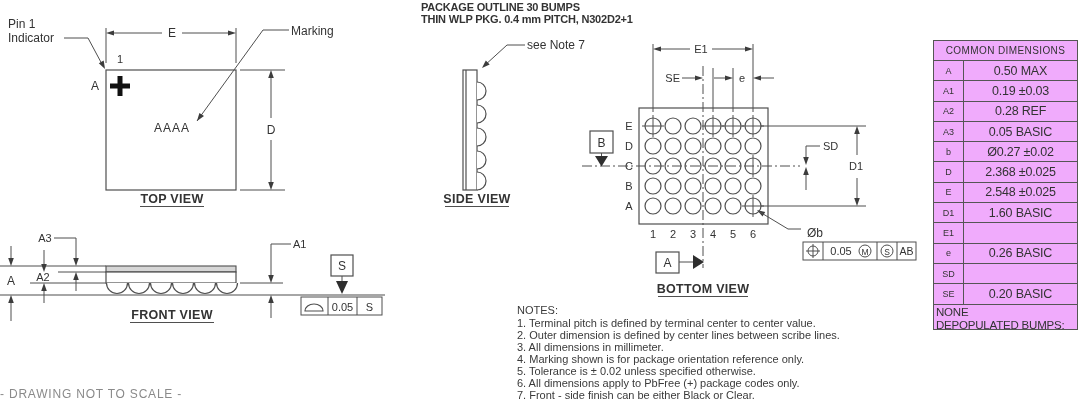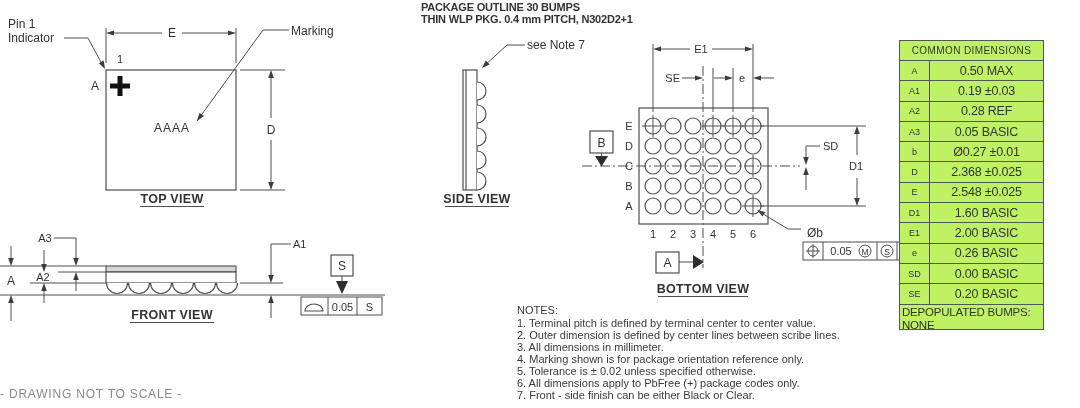--- a/index.html
+++ b/index.html
@@ -13,22 +13,22 @@
   .gray{font-size:12px;fill:#8a8a8a;letter-spacing:.8px;}
   .ln{stroke:#4f4f4f;stroke-width:1.2;fill:none;}
   .dl{stroke:#4f4f4f;stroke-width:1;fill:none;}
   .cl{stroke:#4f4f4f;stroke-width:1;fill:none;stroke-dasharray:10 3 2 3;}
   .ah{fill:#3c3c3c;stroke:none;}
   .bump{fill:#fff;stroke:#4f4f4f;stroke-width:1.2;}
   .dat{fill:#2e2e2e;stroke:none;}
   .mark{fill:#d6d6d6;stroke:#4f4f4f;stroke-width:1.1;}
   .wh{fill:#fff;stroke:#4f4f4f;stroke-width:1.2;}
   
-  .dim-table{position:absolute;left:899px;top:40px;width:145px;height:290px;
-             border:1px solid #555;box-sizing:border-box;background:#bef264;color:#333;}
+  .dim-table{position:absolute;left:933px;top:40px;width:145px;height:290px;
+             border:1px solid #555;box-sizing:border-box;background:#f0abfc;color:#333;}
   .dt-head{height:19px;border-bottom:1px solid #555;display:flex;align-items:center;justify-content:center;
            font-size:10px;letter-spacing:.4px;}
   .dt-row{height:20.3px;display:flex;border-bottom:1px solid #555;box-sizing:border-box;}
   .dt-name{width:29px;border-right:1px solid #555;display:flex;align-items:center;justify-content:center;
            font-size:9px;}
   .dt-val{flex:1;display:flex;align-items:center;justify-content:center;font-size:12.5px;letter-spacing:-.2px;}
   .dt-foot{padding:1px 0 0 2px;font-size:11.5px;line-height:13px;letter-spacing:-.2px;}
 </style>
 </head>
 <body>
@@ -316,48 +316,46 @@
   <div class="dt-row">
         <div class="dt-name">A2</div>
         <div class="dt-val">0.28 REF</div>
       </div>
   <div class="dt-row">
         <div class="dt-name">A3</div>
         <div class="dt-val">0.05 BASIC</div>
       </div>
   <div class="dt-row">
         <div class="dt-name">b</div>
-        <div class="dt-val">Ø0.27 ±0.01</div>
+        <div class="dt-val">Ø0.27 ±0.02</div>
       </div>
   <div class="dt-row">
         <div class="dt-name">D</div>
         <div class="dt-val">2.368 ±0.025</div>
       </div>
   <div class="dt-row">
         <div class="dt-name">E</div>
         <div class="dt-val">2.548 ±0.025</div>
       </div>
   <div class="dt-row">
         <div class="dt-name">D1</div>
         <div class="dt-val">1.60 BASIC</div>
       </div>
   <div class="dt-row">
         <div class="dt-name">E1</div>
-        <div class="dt-val">2.00 BASIC</div>
       </div>
   <div class="dt-row">
         <div class="dt-name">e</div>
         <div class="dt-val">0.26 BASIC</div>
       </div>
   <div class="dt-row">
         <div class="dt-name">SD</div>
-        <div class="dt-val">0.00 BASIC</div>
       </div>
   <div class="dt-row">
         <div class="dt-name">SE</div>
         <div class="dt-val">0.20 BASIC</div>
       </div>
   <div class="dt-foot">
+    <div>NONE</div>
     <div>DEPOPULATED BUMPS:</div>
-    <div>NONE</div>
   </div>
 </div>
 </div>
 
 </body></html>

